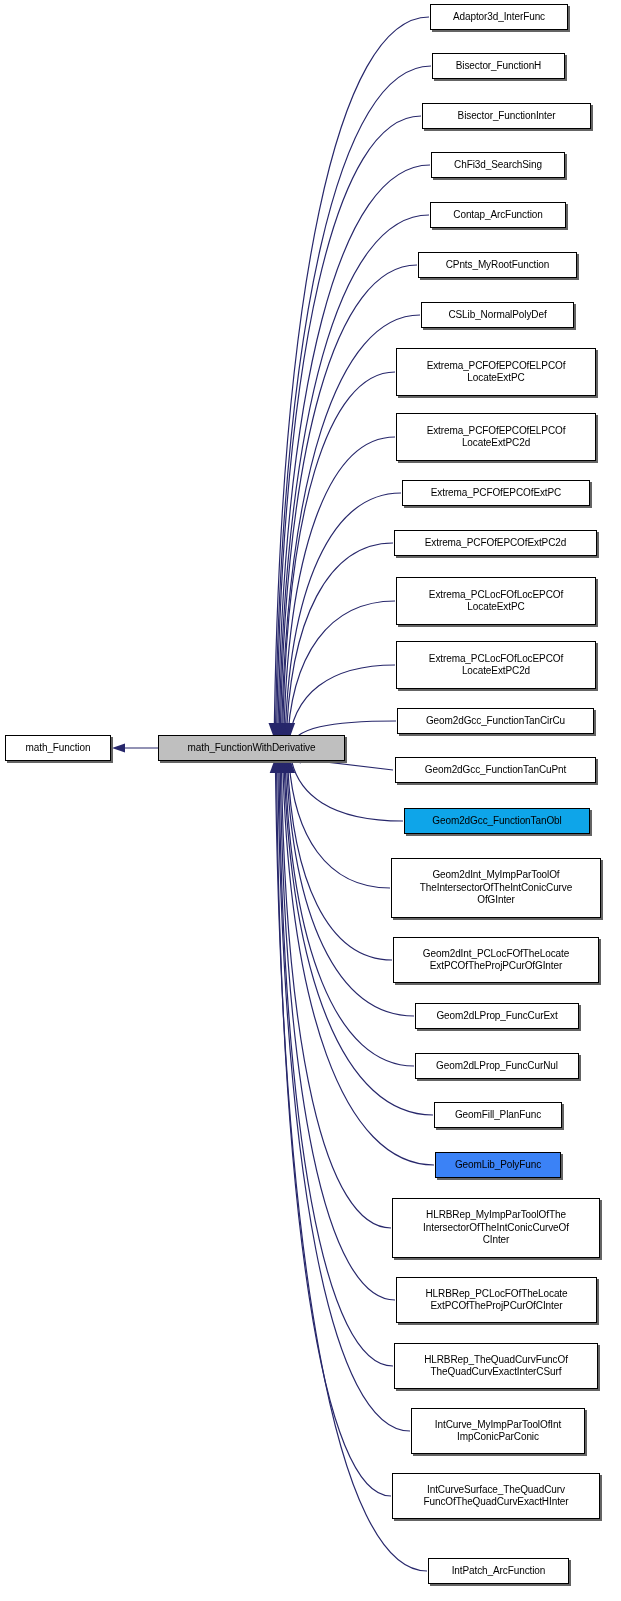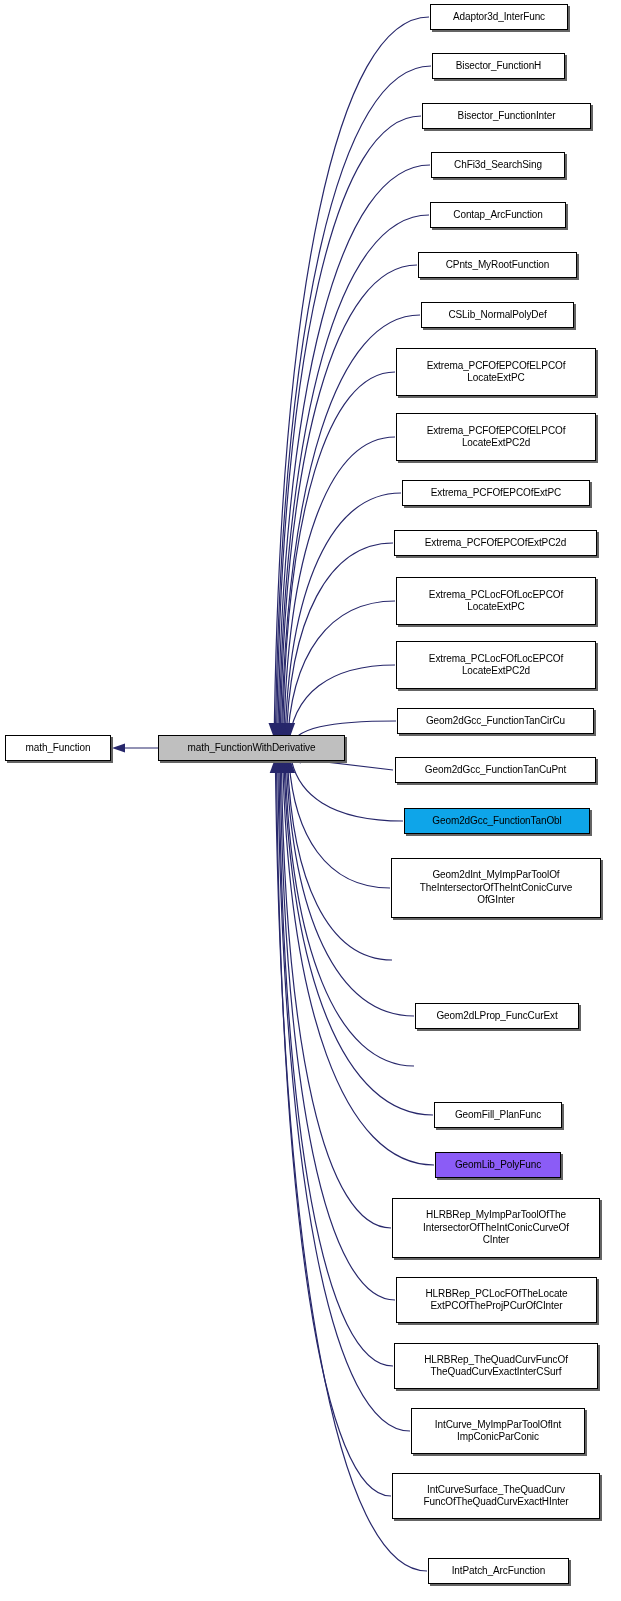--- a/index.html
+++ b/index.html
@@ -134,23 +134,26 @@
     <div class="node base" style="left: 396px; top: 577px; width: 200px; height: 48px; border-color: rgb(0, 0, 0); color: rgb(0, 0, 0); box-shadow: rgb(100, 100, 100) 2px 2px 0px 0px; background: rgb(255, 255, 255);">Extrema_PCLocFOfLocEPCOf
 LocateExtPC</div>
     <div class="node base" style="left: 396px; top: 641px; width: 200px; height: 48px; border-color: rgb(0, 0, 0); color: rgb(0, 0, 0); box-shadow: rgb(100, 100, 100) 2px 2px 0px 0px; background: rgb(255, 255, 255);">Extrema_PCLocFOfLocEPCOf
 LocateExtPC2d</div>
     <div class="node base" style="left: 397px; top: 708px; width: 197px; height: 26px; border-color: rgb(0, 0, 0); color: rgb(0, 0, 0); box-shadow: rgb(100, 100, 100) 2px 2px 0px 0px; background: rgb(255, 255, 255);">Geom2dGcc_FunctionTanCirCu</div>
     <div class="node base" style="left: 395px; top: 757px; width: 201px; height: 26px; border-color: rgb(0, 0, 0); color: rgb(0, 0, 0); box-shadow: rgb(100, 100, 100) 2px 2px 0px 0px; background: rgb(255, 255, 255);">Geom2dGcc_FunctionTanCuPnt</div>
     <div class="node base" style="left: 404px; top: 808px; width: 186px; height: 26px; border-color: rgb(0, 0, 0); color: rgb(0, 0, 0); box-shadow: rgb(100, 100, 100) 2px 2px 0px 0px; background: #0ea5e9;">Geom2dGcc_FunctionTanObl</div>
     <div class="node base" style="left: 391px; top: 858px; width: 210px; height: 60px; border-color: rgb(0, 0, 0); color: rgb(0, 0, 0); box-shadow: rgb(100, 100, 100) 2px 2px 0px 0px; background: rgb(255, 255, 255);">Geom2dInt_MyImpParToolOf
 TheIntersectorOfTheIntConicCurve
 OfGInter</div>
+    <div class="node base" style="left: 393px; top: 937px; width: 206px; height: 46px; border-color: rgb(0, 0, 0); color: rgb(0, 0, 0); box-shadow: rgb(100, 100, 100) 2px 2px 0px 0px; background: rgb(255, 255, 255);">Geom2dInt_PCLocFOfTheLocate
+ExtPCOfTheProjPCurOfGInter</div>
     <div class="node base" style="left: 415px; top: 1003px; width: 164px; height: 26px; border-color: rgb(0, 0, 0); color: rgb(0, 0, 0); box-shadow: rgb(100, 100, 100) 2px 2px 0px 0px; background: rgb(255, 255, 255);">Geom2dLProp_FuncCurExt</div>
+    <div class="node base" style="left: 415px; top: 1053px; width: 164px; height: 26px; border-color: rgb(0, 0, 0); color: rgb(0, 0, 0); box-shadow: rgb(100, 100, 100) 2px 2px 0px 0px; background: rgb(255, 255, 255);">Geom2dLProp_FuncCurNul</div>
     <div class="node base" style="left: 434px; top: 1102px; width: 128px; height: 26px; border-color: rgb(0, 0, 0); color: rgb(0, 0, 0); box-shadow: rgb(100, 100, 100) 2px 2px 0px 0px; background: rgb(255, 255, 255);">GeomFill_PlanFunc</div>
-    <div class="node base" style="left: 435px; top: 1152px; width: 126px; height: 26px; border-color: rgb(0, 0, 0); color: rgb(0, 0, 0); box-shadow: rgb(100, 100, 100) 2px 2px 0px 0px; background: #8b5cf6;">GeomLib_PolyFunc</div>
+    <div class="node base" style="left: 435px; top: 1152px; width: 126px; height: 26px; border-color: rgb(0, 0, 0); color: rgb(0, 0, 0); box-shadow: rgb(100, 100, 100) 2px 2px 0px 0px; background: #3b82f6;">GeomLib_PolyFunc</div>
     <div class="node base" style="left: 392px; top: 1198px; width: 208px; height: 60px; border-color: rgb(0, 0, 0); color: rgb(0, 0, 0); box-shadow: rgb(100, 100, 100) 2px 2px 0px 0px; background: rgb(255, 255, 255);">HLRBRep_MyImpParToolOfThe
 IntersectorOfTheIntConicCurveOf
 CInter</div>
     <div class="node base" style="left: 396px; top: 1277px; width: 201px; height: 46px; border-color: rgb(0, 0, 0); color: rgb(0, 0, 0); box-shadow: rgb(100, 100, 100) 2px 2px 0px 0px; background: rgb(255, 255, 255);">HLRBRep_PCLocFOfTheLocate
 ExtPCOfTheProjPCurOfCInter</div>
     <div class="node base" style="left: 394px; top: 1343px; width: 204px; height: 46px; border-color: rgb(0, 0, 0); color: rgb(0, 0, 0); box-shadow: rgb(100, 100, 100) 2px 2px 0px 0px; background: rgb(255, 255, 255);">HLRBRep_TheQuadCurvFuncOf
 TheQuadCurvExactInterCSurf</div>
     <div class="node base" style="left: 411px; top: 1408px; width: 174px; height: 46px; border-color: rgb(0, 0, 0); color: rgb(0, 0, 0); box-shadow: rgb(100, 100, 100) 2px 2px 0px 0px; background: rgb(255, 255, 255);">IntCurve_MyImpParToolOfInt
 ImpConicParConic</div>
     <div class="node base" style="left: 392px; top: 1473px; width: 208px; height: 46px; border-color: rgb(0, 0, 0); color: rgb(0, 0, 0); box-shadow: rgb(100, 100, 100) 2px 2px 0px 0px; background: rgb(255, 255, 255);">IntCurveSurface_TheQuadCurv

